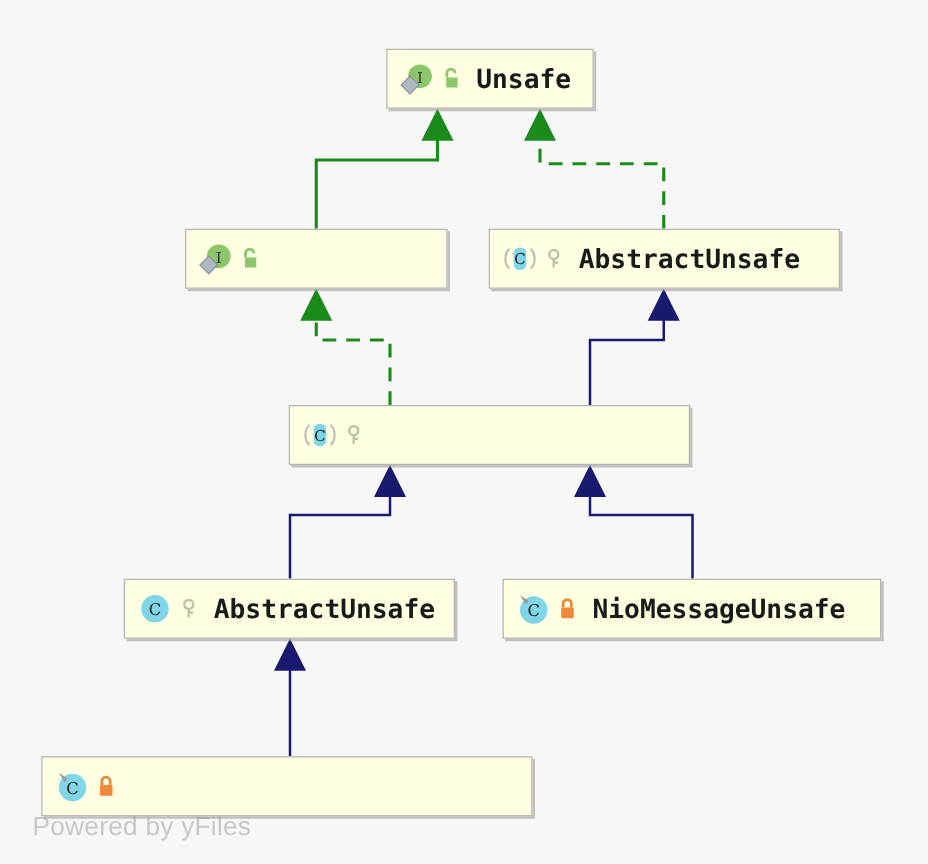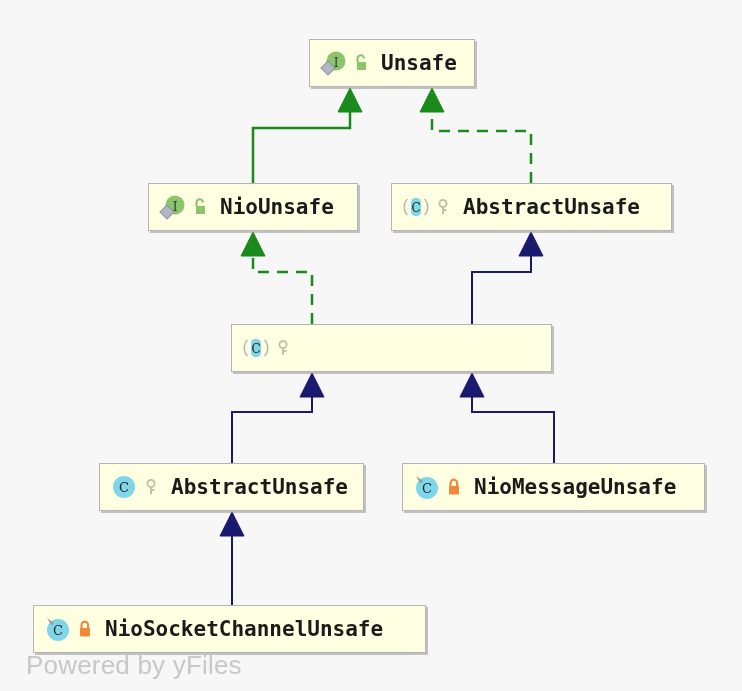--- a/index.html
+++ b/index.html
@@ -64,21 +64,21 @@
     width: 16px;
     height: 20px;
     margin-left: 5px;
     flex: 0 0 auto;
   }
   .watermark {
     position: absolute;
     left: 26px;
     top: 650px;
     font-family: "Liberation Sans", sans-serif;
-    font-size: 26px;
+    font-size: 21px;
     color: #c8c8c8;
     letter-spacing: 0.2px;
     z-index: 2;
   }
   svg { display: block; overflow: visible; }
 </style>
 </head>
 <body>
 
 <div id="diagram">
@@ -149,21 +149,20 @@
           <text x="16" y="17.5" font-family="DejaVu Serif, serif" font-size="12" fill="#333" text-anchor="middle">I</text>
         </svg>
       </span>
       <span class="vis-icon">
         <svg width="16" height="20" viewBox="0 0 16 20">
           <path d="M 4.5,9 L 4.5,5.5 A 3.2,3.2 0 0 1 11,5.5" fill="none" stroke="#8cc66b" stroke-width="2.2"></path>
           <rect x="4" y="9" width="9" height="8" fill="#8cc66b"></rect>
         </svg>
       </span>
     </span>
-    <span class="node-label">NioUnsafe</span>
   </div>
 
   <div class="node" style="left:391px; top:183px; width:281px; height:48px;">
     <span class="icon-group">
       <span class="type-icon">
         <svg width="28" height="28" viewBox="0 0 28 28">
           <path d="M 5.5,6 A 8,10 0 0 0 5.5,22" fill="none" stroke="#b9b9b9" stroke-width="1.6"></path>
           <path d="M 22.5,6 A 8,10 0 0 1 22.5,22" fill="none" stroke="#b9b9b9" stroke-width="1.6"></path>
           <rect x="9" y="5" width="10" height="18" rx="4.5" fill="#7fd6e8"></rect>
           <text x="14" y="18.5" font-family="DejaVu Serif, serif" font-size="12" fill="#222" text-anchor="middle">C</text>
@@ -247,18 +246,17 @@
           <text x="14" y="20" font-family="DejaVu Serif, serif" font-size="13" fill="#222" text-anchor="middle">C</text>
         </svg>
       </span>
       <span class="vis-icon">
         <svg width="16" height="20" viewBox="0 0 16 20">
           <path d="M 4.5,9 L 4.5,6 A 3.3,3.3 0 0 1 11.1,6 L 11.1,9" fill="none" stroke="#f0883c" stroke-width="2.2"></path>
           <rect x="3" y="9" width="10" height="8.5" rx="1" fill="#f0883c"></rect>
         </svg>
       </span>
     </span>
-    <span class="node-label">NioSocketChannelUnsafe</span>
   </div>
 
   <div class="watermark">Powered by yFiles</div>
 
 </div>
 
 </body></html>

